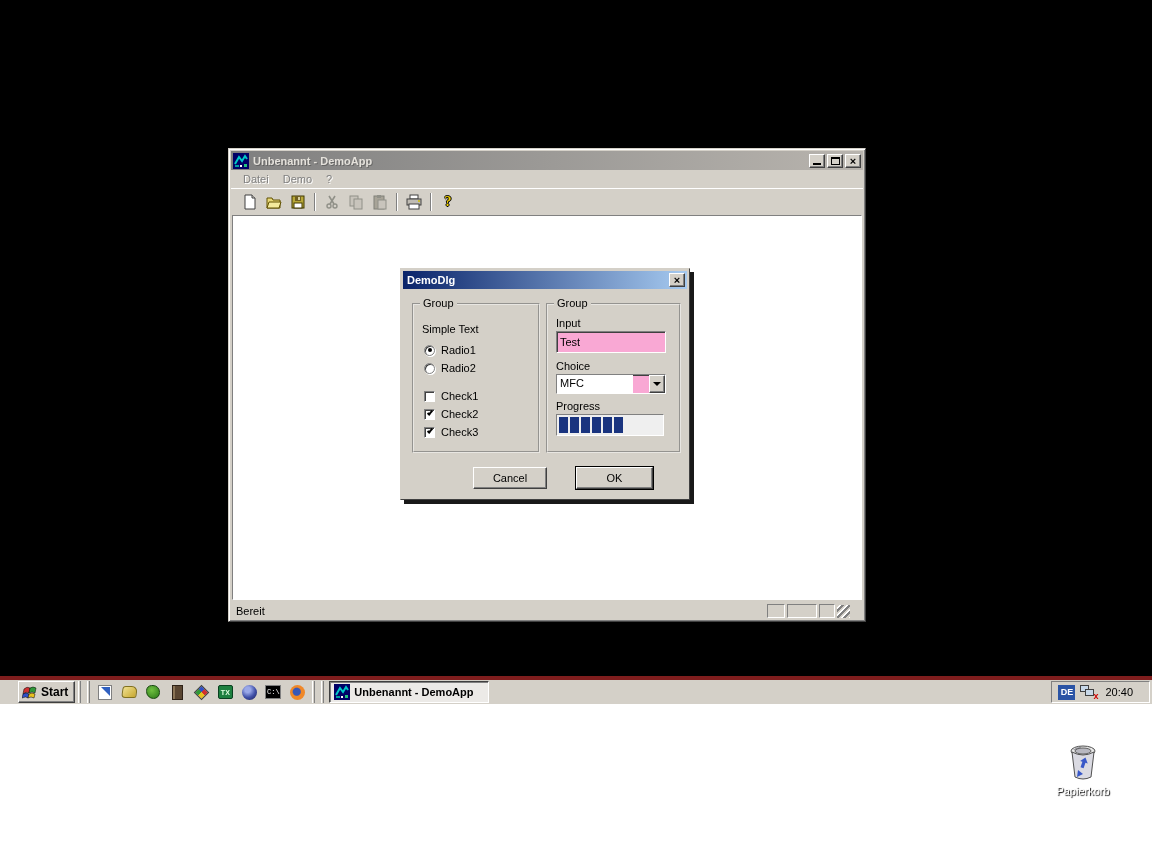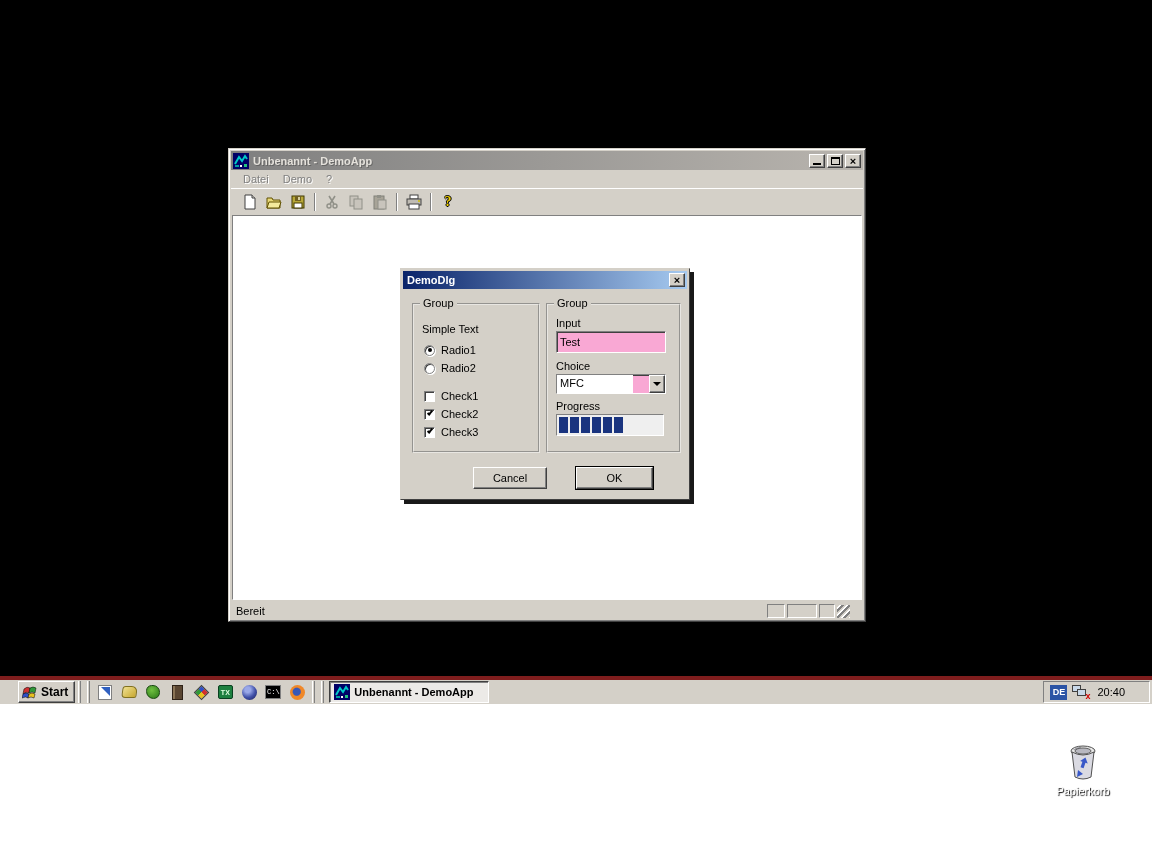--- a/index.html
+++ b/index.html
@@ -121,21 +121,21 @@
     display:flex; align-items:center; padding:0 2px;
   }
   #start-button { height:22px; padding:0 6px 0 3px; font-weight:bold; font-size:12px; gap:3px; }
   .tb-grip { width:3px; height:22px; margin:0 3px;
     border-left:1px solid #FFFFFF; border-right:1px solid #808080; }
   .ql-icon { width:18px; height:18px; margin:0 3px; display:flex; align-items:center; justify-content:center; }
   #task-button { width:160px; height:22px; margin-left:2px; justify-content:flex-start;
     padding:0 4px; gap:4px; background:#ECEAE7; font-weight:bold; }
   #task-button .task-label { overflow:hidden; white-space:nowrap; }
   .tb-spacer { flex:1; }
-  #tray { height:22px; display:flex; align-items:center; gap:5px; padding:0 24px 0 6px; background:#D4D0C8; }
+  #tray { height:22px; display:flex; align-items:center; gap:5px; padding:0 16px 0 6px; background:#D4D0C8; }
   .lang-badge { width:17px; height:15px; background:#2B54A5; color:#FFFFFF;
     font-size:9px; font-weight:bold; display:flex; align-items:center; justify-content:center; }
   .clock { font-size:11px; padding-left:2px; }
 
   
   #recycle-bin { position:absolute; left:1046px; top:744px; width:74px; text-align:center; cursor:default; }
   #recycle-bin .icon-label { color:#FFFFFF; margin-top:3px; text-shadow:1px 1px 1px #000; }
 
   
   .i16 { width:16px; height:16px; display:block; }

